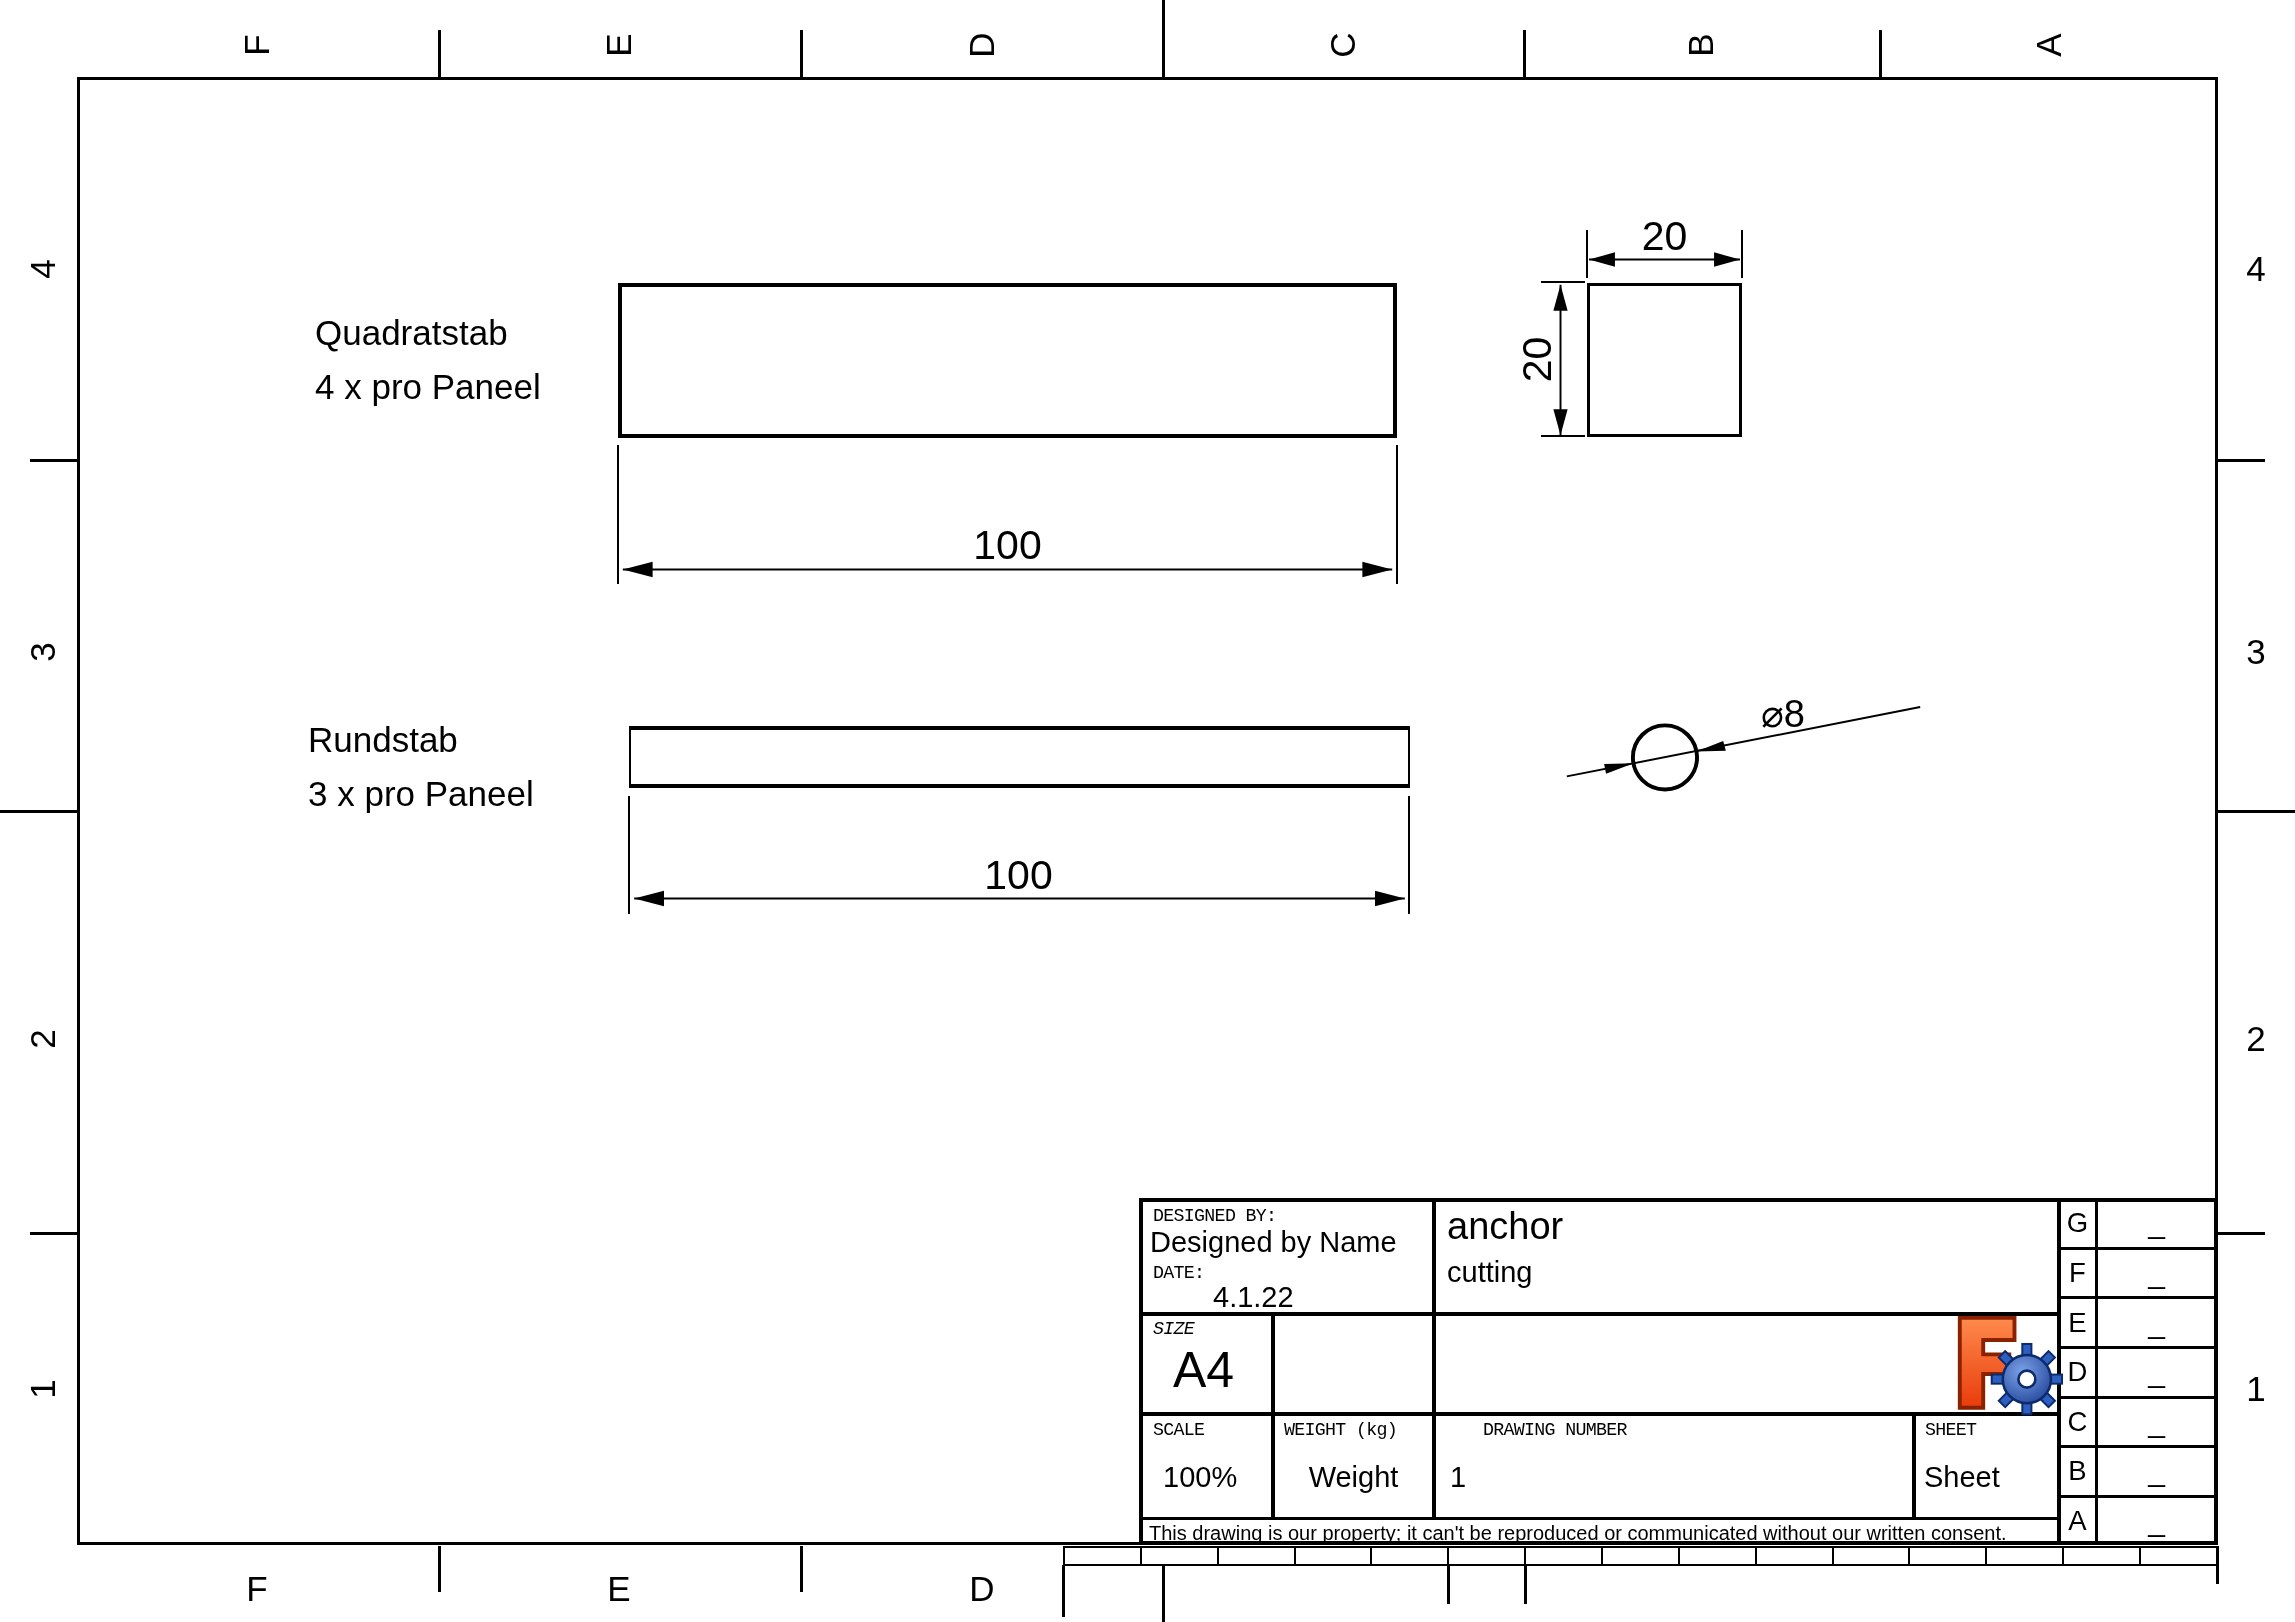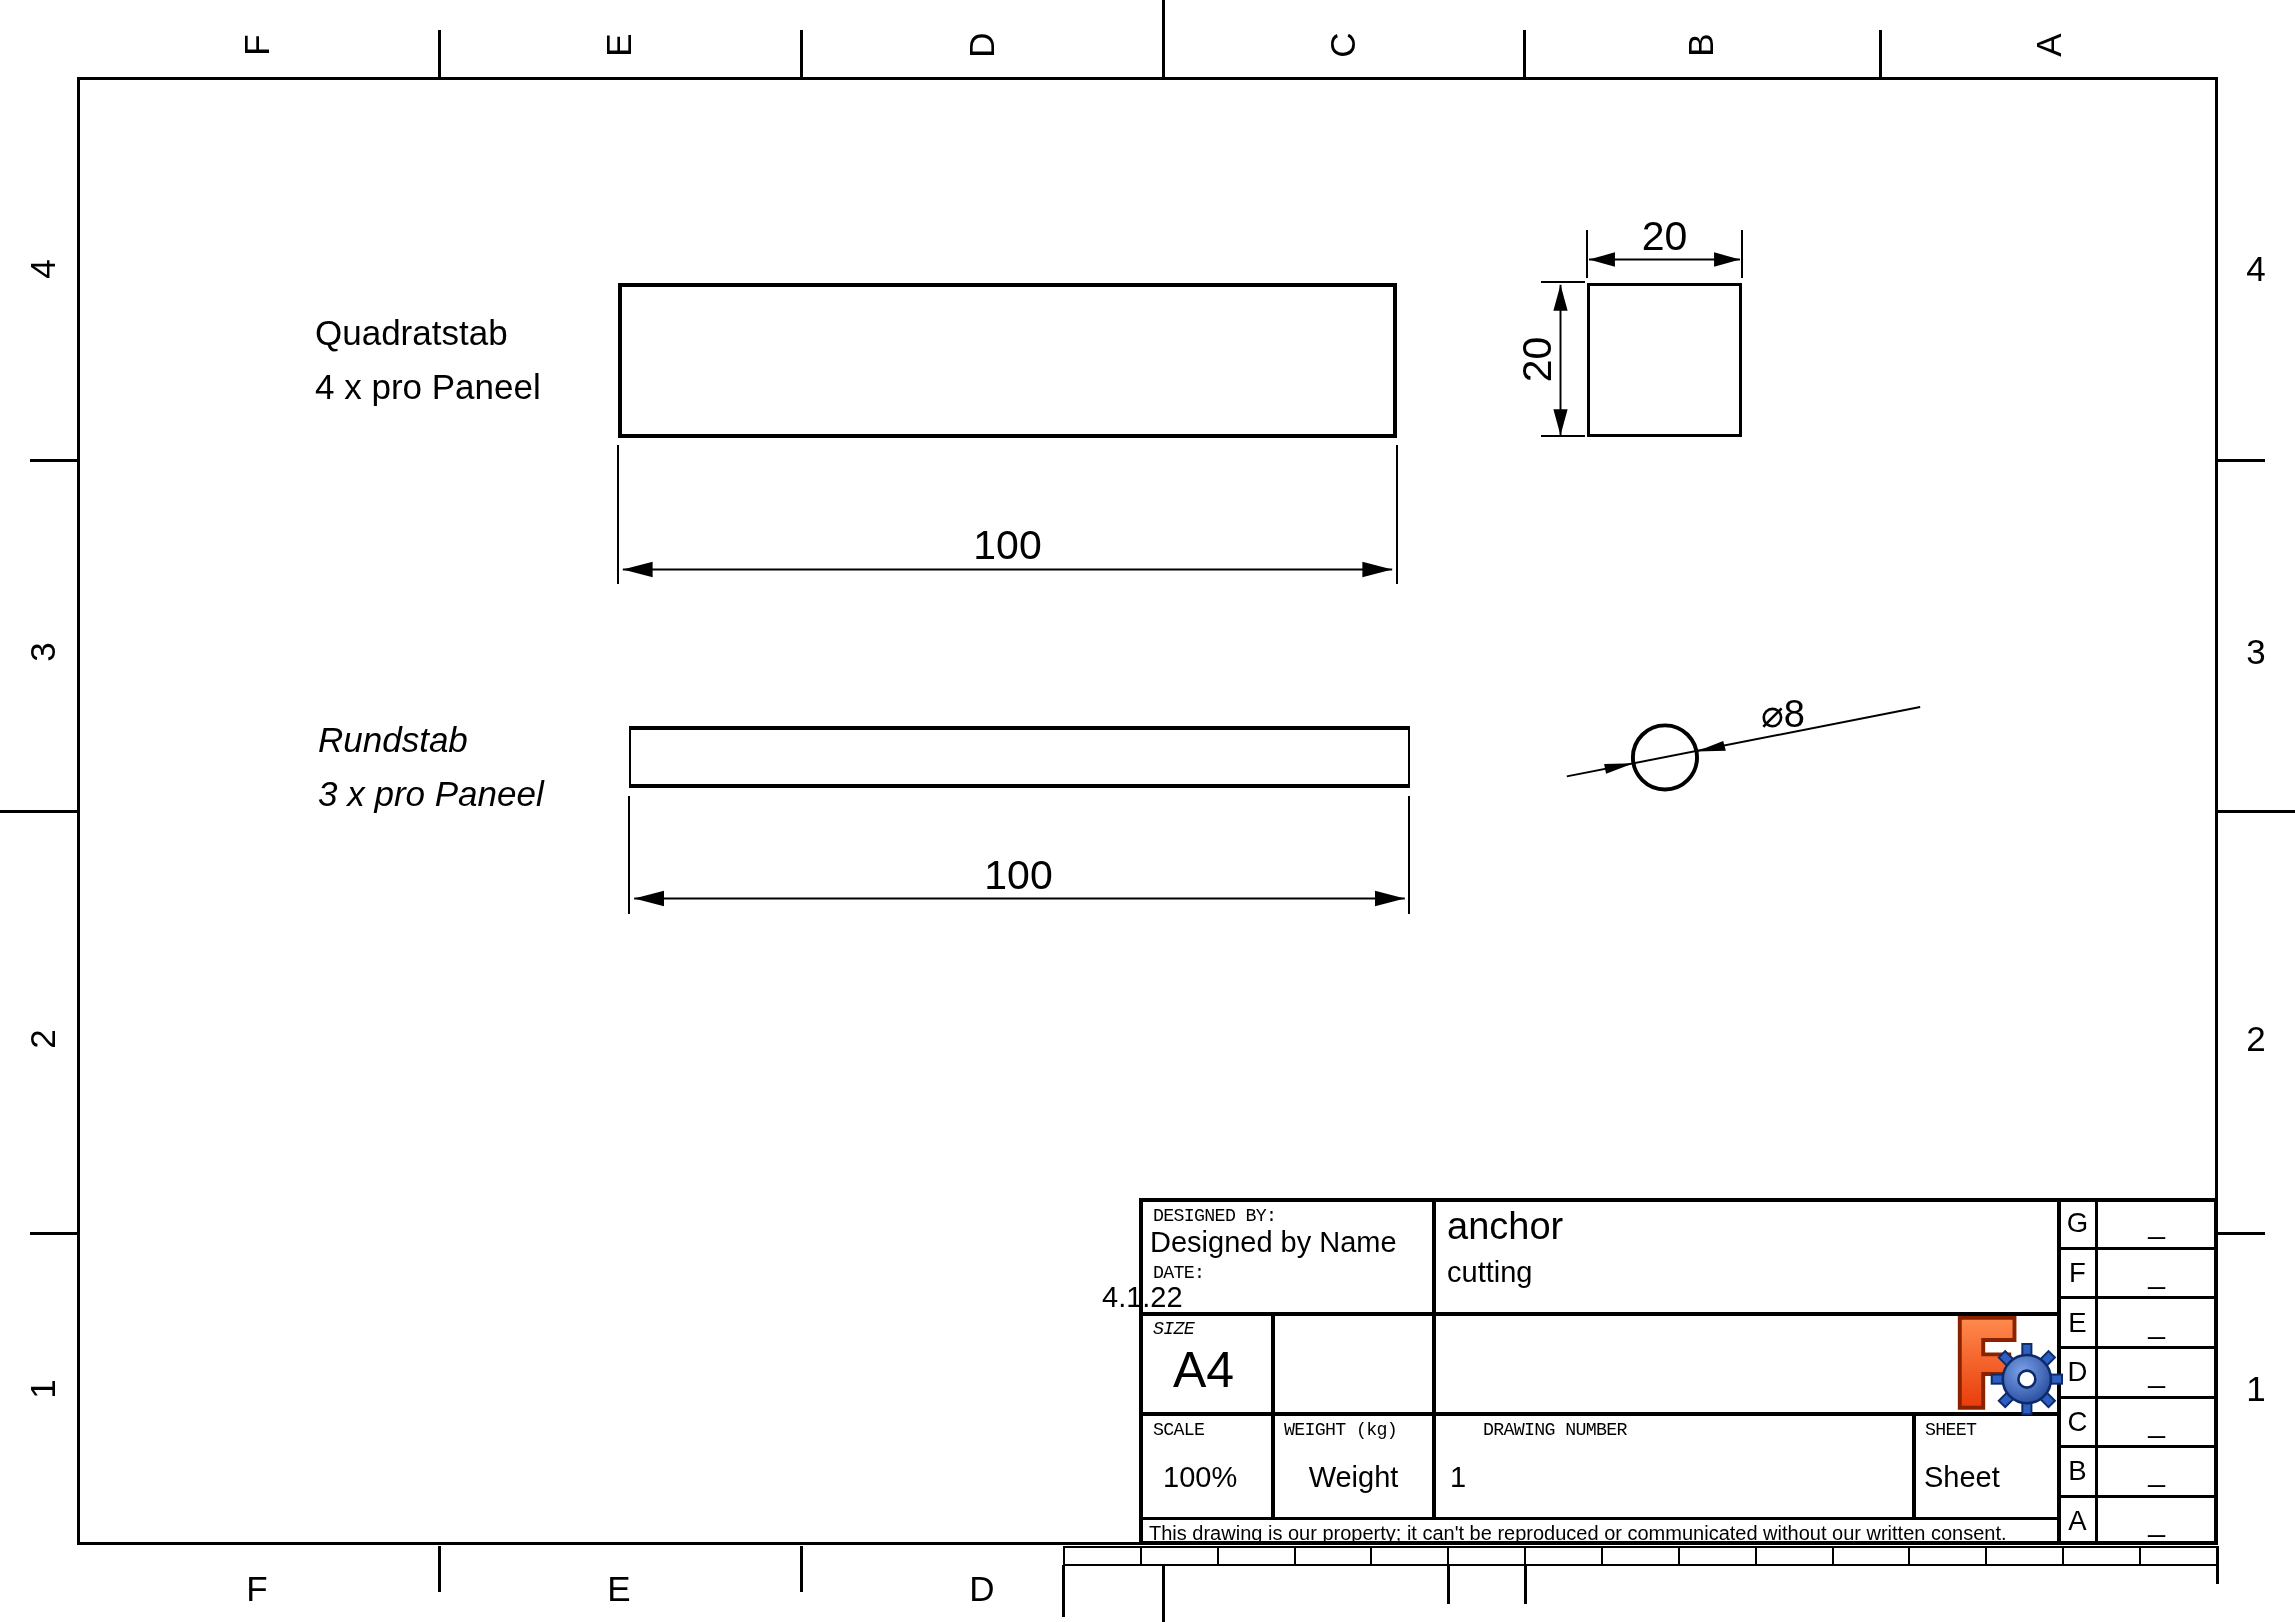--- a/index.html
+++ b/index.html
@@ -98,21 +98,21 @@
 
 <div class="hline" style="left:1541px;top:281px;width:44px;height:2px;"></div>
 <div class="hline" style="left:1541px;top:435px;width:44px;height:2px;"></div>
 <svg style="left:1543px;top:283px;" width="35" height="154" viewBox="0 0 54 236">
   <line x1="27" y1="2" x2="27" y2="234" stroke="#000" stroke-width="3"></line>
   <polygon points="27,2 16,42 38,42" fill="#000"></polygon>
   <polygon points="27,234 16,194 38,194" fill="#000"></polygon>
 </svg>
 <div class="dim-text rot" style="left:1485px;top:340px;width:105px;height:39px;line-height:39px;">20</div>
 
-<div class="part-label" style="left:318px;top:713px;font-style:italic;">
+<div class="part-label" style="left:308px;top:713px;">
   <div>Rundstab</div>
   <div>3 x pro Paneel</div>
 </div>
 
 <div class="shape" style="left:629px;top:726px;width:781px;height:62px;border:2.6px solid #000;border-top-width:4.6px;border-bottom-width:4.6px;"></div>
 
 <div class="vline" style="left:628px;top:796px;width:2px;height:118px;"></div>
 <div class="vline" style="left:1408px;top:796px;width:2px;height:118px;"></div>
 <svg style="left:629px;top:881px;" width="781" height="35" viewBox="0 0 1193 54">
   <line x1="2" y1="27" x2="1191" y2="27" stroke="#000" stroke-width="3"></line>
@@ -159,21 +159,21 @@
 <div class="rev-dash" style="left:2097px;top:1248px;">_</div>
 <div class="rev-dash" style="left:2097px;top:1298px;">_</div>
 <div class="rev-dash" style="left:2097px;top:1347px;">_</div>
 <div class="rev-dash" style="left:2097px;top:1397px;">_</div>
 <div class="rev-dash" style="left:2097px;top:1446px;">_</div>
 <div class="rev-dash" style="left:2097px;top:1496px;">_</div>
 
 <div class="tb-label" style="left:1153px;top:1206px;">DESIGNED BY:</div>
 <div class="tb-value" style="left:1150px;top:1226px;">Designed by Name</div>
 <div class="tb-label" style="left:1153px;top:1263px;">DATE:</div>
-<div class="tb-value" style="left:1102px;top:1281px;">4.1.22</div>
+<div class="tb-value" style="left:1213px;top:1281px;">4.1.22</div>
 
 <div class="tb-value" style="left:1447px;top:1205px;font-size:38px;">anchor</div>
 <div class="tb-value" style="left:1447px;top:1256px;">cutting</div>
 
 <div class="tb-label" style="left:1153px;top:1319px;font-style:italic;">SIZE</div>
 <div class="tb-value" style="left:1173px;top:1341px;font-size:50px;">A4</div>
 
 <div class="tb-label" style="left:1153px;top:1420px;">SCALE</div>
 <div class="tb-value" style="left:1163px;top:1461px;">100%</div>
 <div class="tb-label" style="left:1284px;top:1420px;">WEIGHT (kg)</div>

